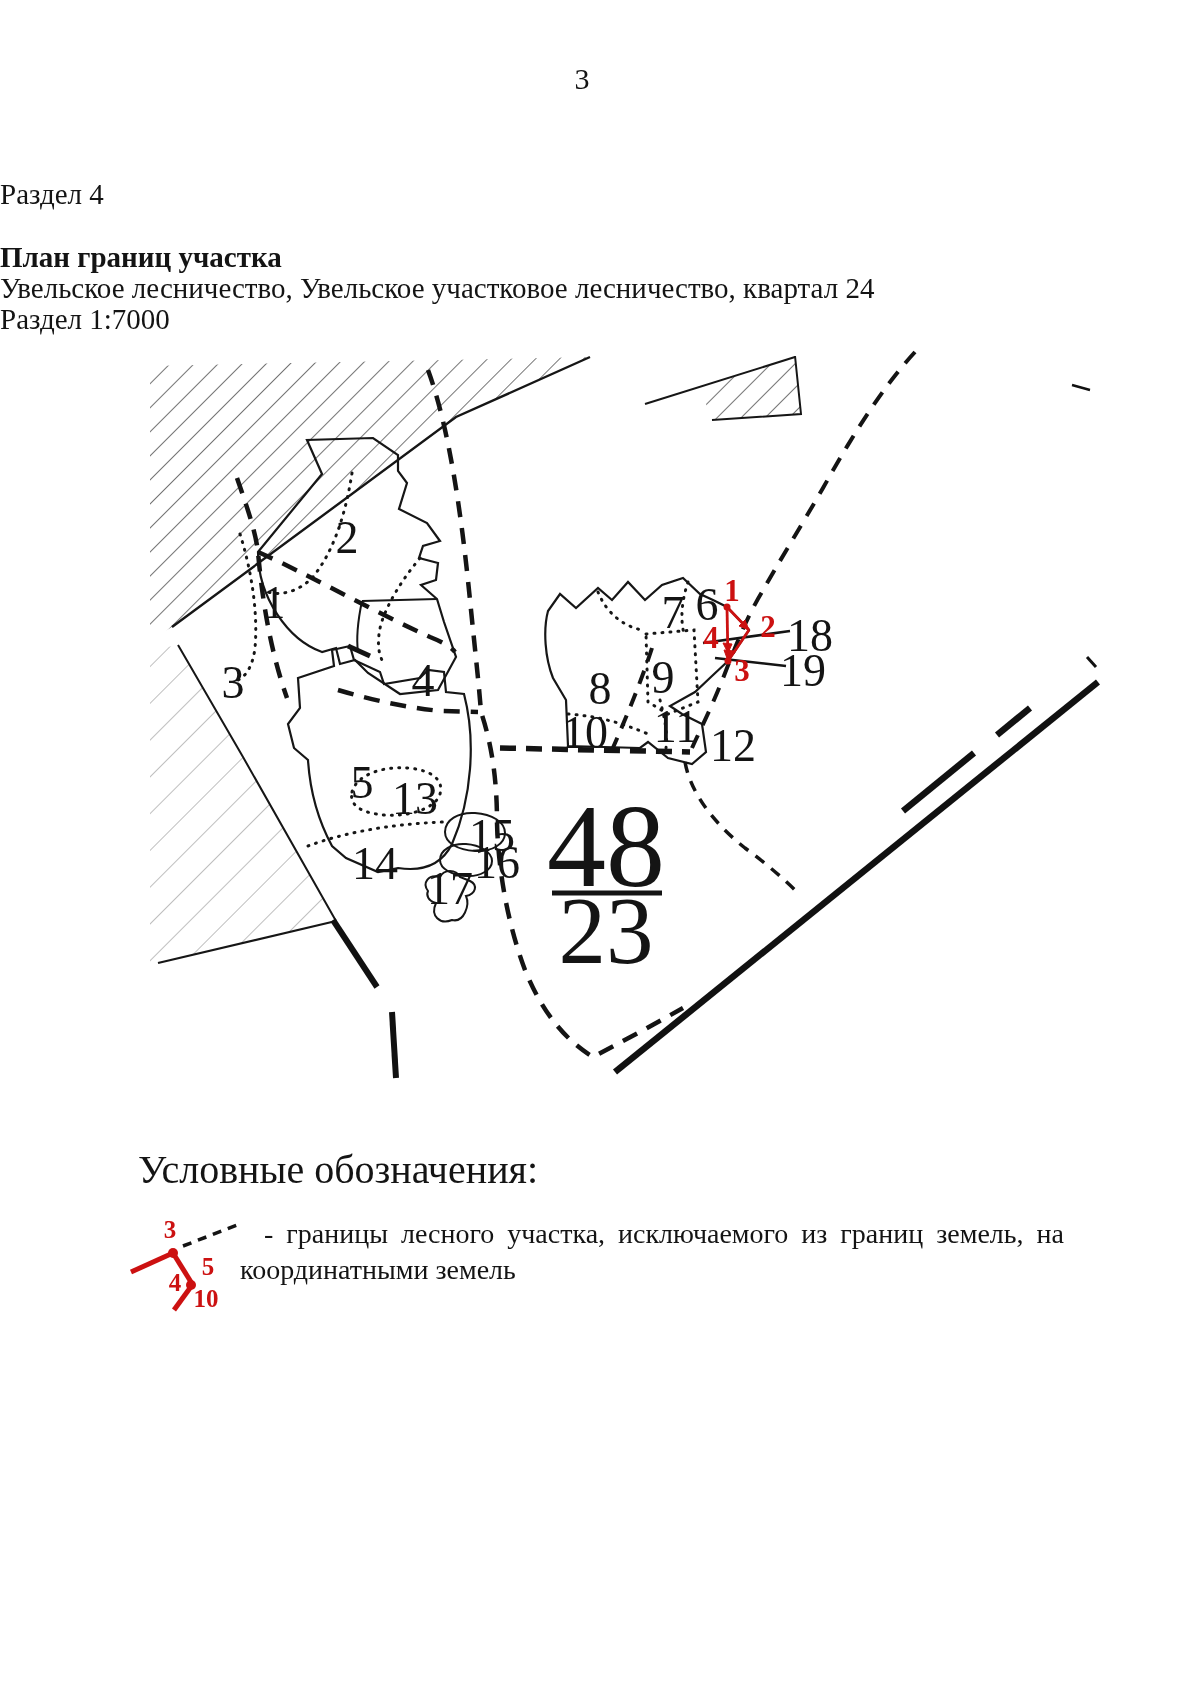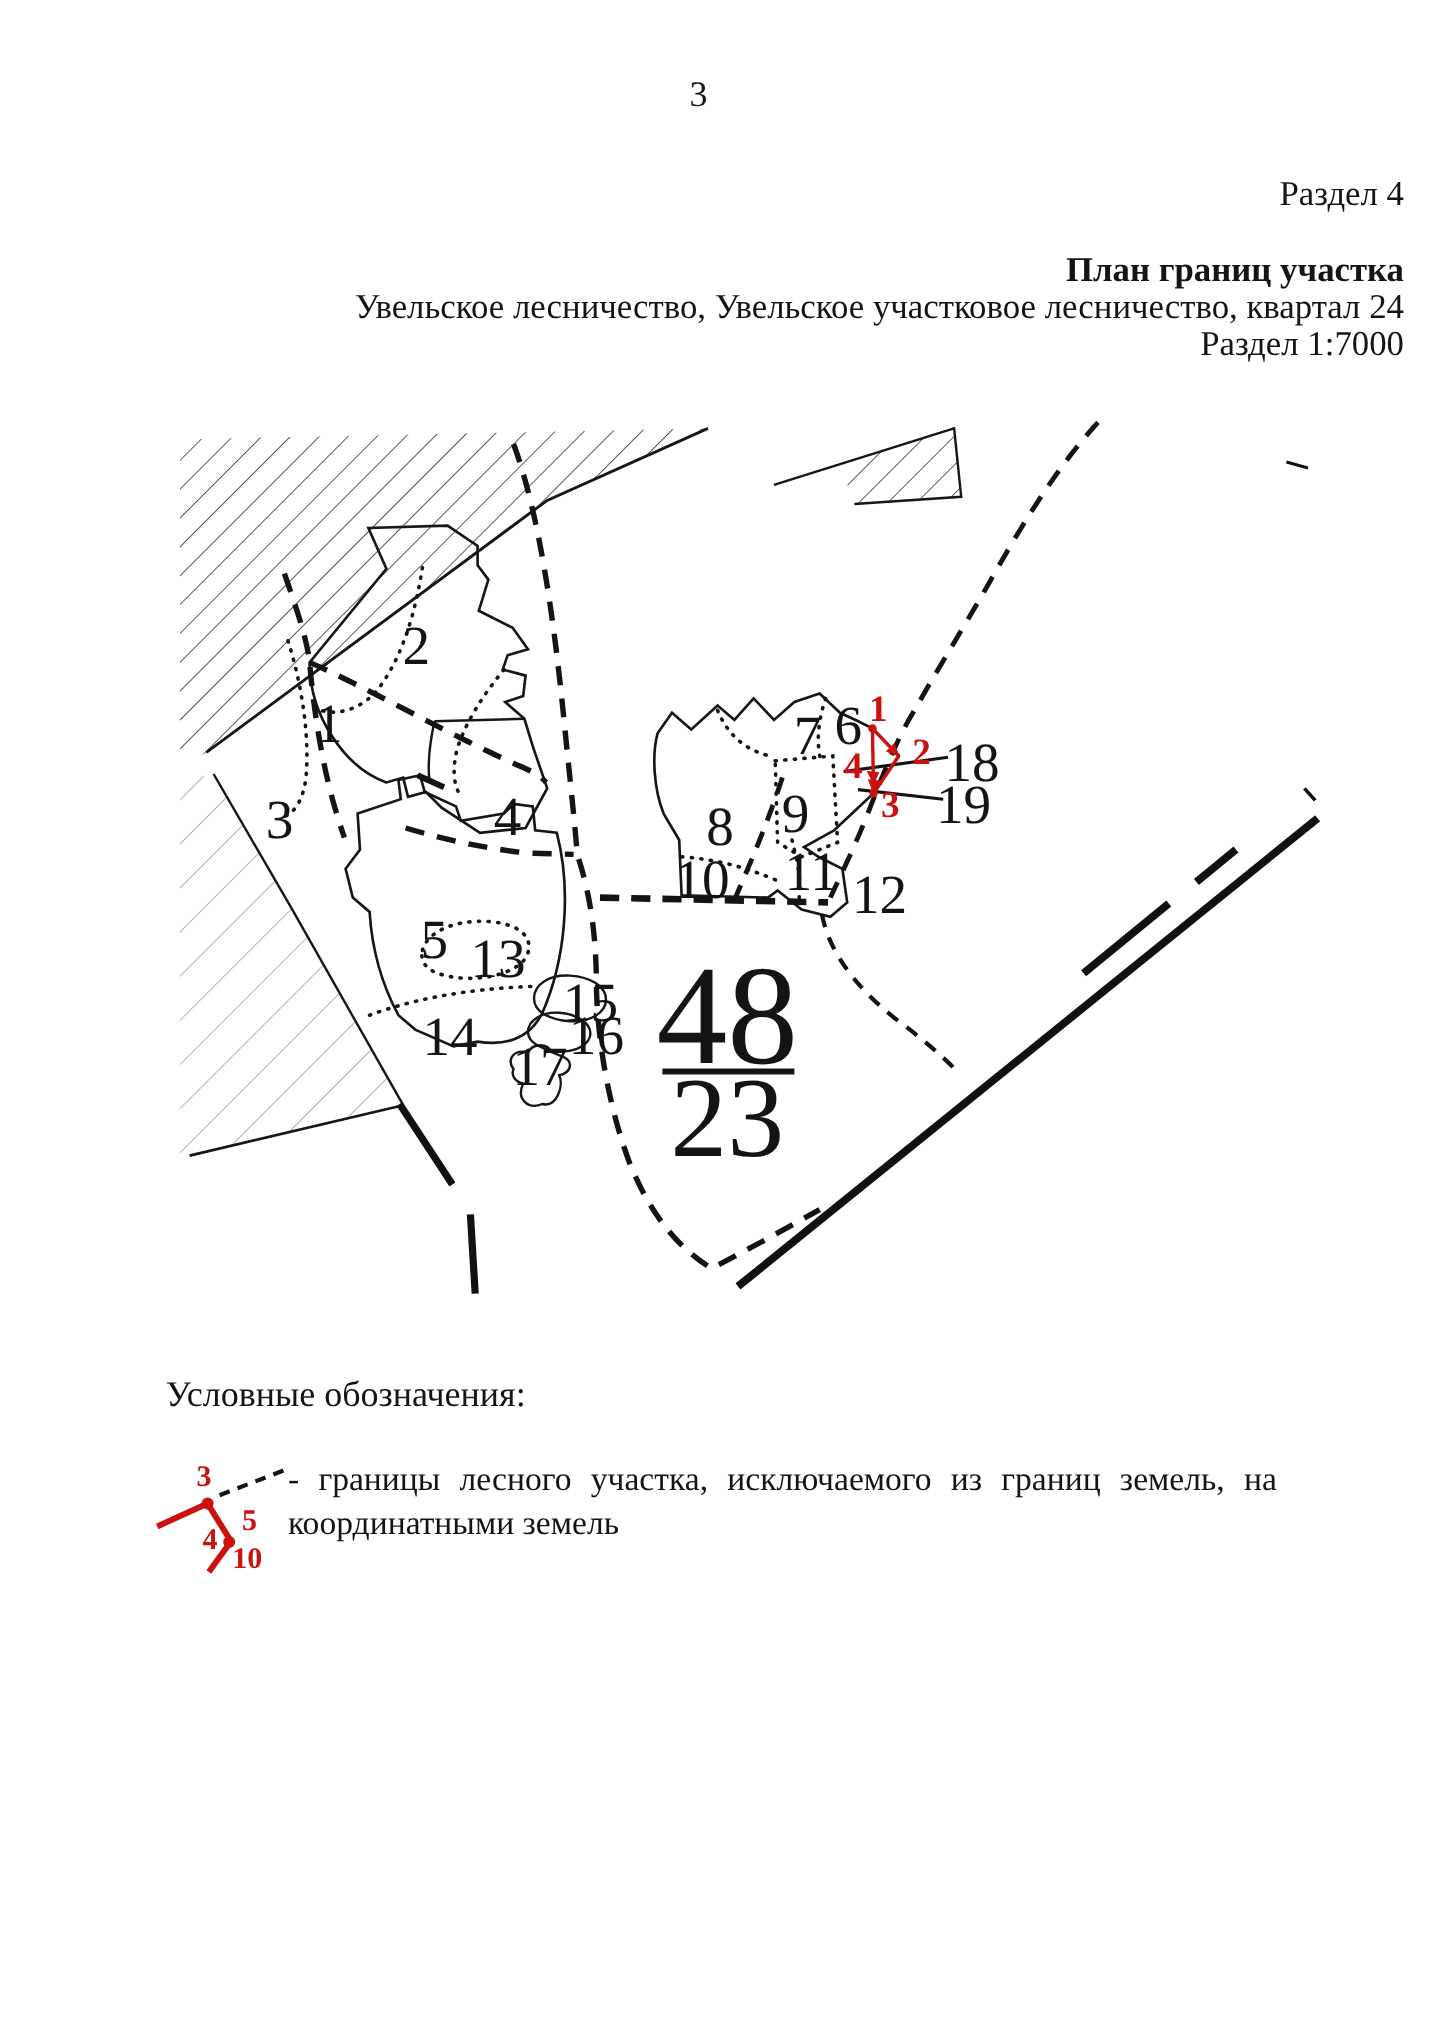--- a/index.html
+++ b/index.html
@@ -1,28 +1,28 @@
 <!DOCTYPE html>
 <html><head>
 <meta charset="utf-8">
 <style>
   html,body{margin:0;padding:0;background:#e8e8e8;}
   .page{position:relative;width:1200px;height:1698px;background:#ffffff;overflow:hidden;
         font-family:"Liberation Serif",serif;color:#141414;}
   .page-number{position:absolute;top:62px;left:0;width:1164px;text-align:center;font-size:30px;}
-  .h{position:absolute;left:0;width:1170px;text-align:right;font-size:29px;white-space:nowrap;}
+  .h{position:absolute;left:0;width:1170px;text-align:left;font-size:29px;white-space:nowrap;margin-top:32px;}
   .h-section{top:146px;}
   .h-title{top:209px;font-weight:bold;}
   .h-subtitle{top:240px;}
   .h-scale{top:271px;}
   .map-wrap{position:absolute;left:140px;top:345px;width:960px;height:740px;}
-  .legend-heading{position:absolute;left:138px;top:1146px;font-size:30px;}
+  .legend-heading{position:absolute;left:138px;top:1146px;font-size:40px;}
   .legend-symbol{position:absolute;left:118px;top:1208px;width:140px;height:132px;}
   .legend-text{position:absolute;left:240px;top:1216px;width:824px;font-size:28px;line-height:36px;}
-  .jl{text-align:justify;text-align-last:justify;}
+  .jl{text-align:justify;text-align-last:justify;margin-left:24px;}
   
   .map-num{font-family:"Liberation Serif",serif;font-size:46px;fill:#141414;text-anchor:middle;}
   .map-num-red{font-family:"Liberation Serif",serif;font-size:31px;font-weight:bold;fill:#cc1111;text-anchor:middle;}
   .frac-top{font-family:"Liberation Serif",serif;font-size:118px;fill:#141414;text-anchor:middle;}
   .frac-bottom{font-family:"Liberation Serif",serif;font-size:95px;fill:#141414;text-anchor:middle;}
   .legend-num{font-family:"Liberation Serif",serif;font-size:25px;font-weight:bold;fill:#cc1111;text-anchor:middle;}
 </style>
 </head>
 <body>
 

